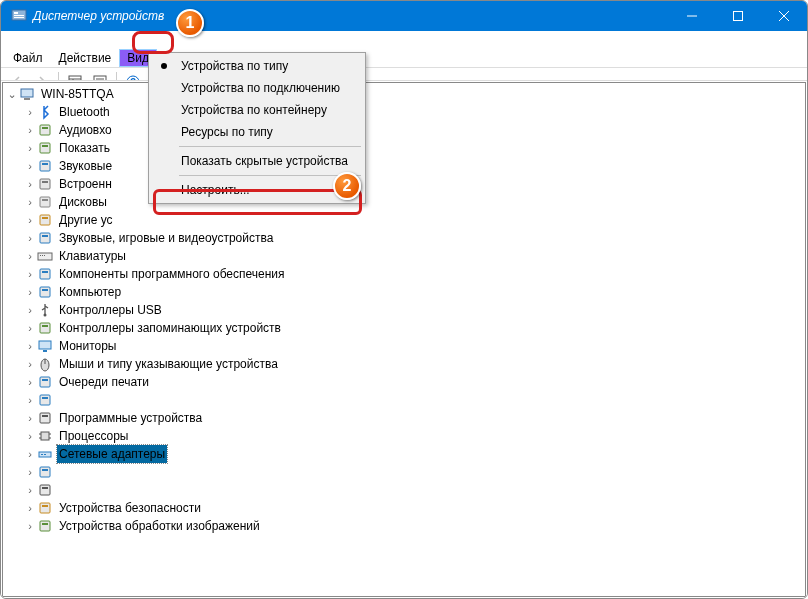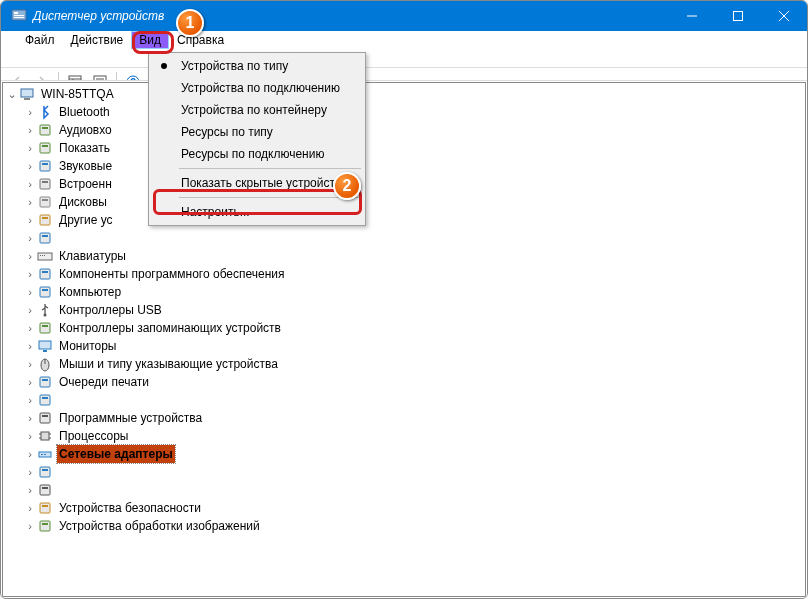--- a/index.html
+++ b/index.html
@@ -8,42 +8,42 @@
 
 .titlebar { height: 30px; background: #0078d7; color: #fff; display: flex; align-items: center; font-size: 12px; position: relative; font-style: italic; }
 .titlebar .app-icon { width: 16px; height: 16px; margin: 0 6px 0 10px; display: inline-block; }
 .titlebar .app-icon svg { width: 16px; height: 16px; }
 .titlebar-title { flex: 0 0 auto; }
 .titlebar-spacer { flex: 1; }
 .win-btn { width: 46px; height: 30px; display: flex; align-items: center; justify-content: center; color: #fff; }
 .win-btn svg { width: 10px; height: 10px; stroke: #fff; stroke-width: 1; fill: none; }
 
 
-.menubar { height: 37px; background: #fff; border-bottom: 1px solid #ddd; display: flex; align-items: flex-start; font-size: 12px; padding-left: 16px; }
+.menubar { height: 37px; background: #fff; border-bottom: 1px solid #ddd; display: flex; align-items: flex-end; font-size: 12px; padding-left: 4px; }
 .menubar .menu-item { padding: 2px 8px; }
 .menubar .menu-item.open { background: #8b5cf6; border: 1px solid #99d1ff; padding: 1px 7px; }
 
 
 .toolbar { height: 28px; background: #fff; border-bottom: 1px solid #a0a0a0; display: flex; align-items: center; padding: 0 4px; gap: 1px; }
 .tool-btn { width: 24px; height: 24px; display: flex; align-items: center; justify-content: center; border: 1px solid transparent; }
 .tool-btn svg { width: 16px; height: 16px; }
 .tool-sep { width: 1px; height: 20px; background: #ccc; margin: 0 3px; }
 
 
 .content { position: absolute; top: 79px; left: 0; right: 0; bottom: 0; background: #fff; border-top: 1px solid #ddd; }
 .content-inner { position: absolute; top: 0; left: 0; right: 0; bottom: 0; border: 1px solid #888; margin: 1px; overflow: hidden; }
 
 
 .tree { font-size: 12px; line-height: 18px; padding: 2px 0 2px 2px; }
 .tree-row { display: flex; align-items: center; height: 18px; white-space: nowrap; }
 .tree-row .expander { width: 14px; text-align: center; color: #666; font-size: 11px; flex-shrink: 0; }
 .tree-row .dev-icon { width: 16px; height: 16px; margin-right: 4px; flex-shrink: 0; }
 .tree-row.root { padding-left: 0; }
 .tree-row.child { padding-left: 18px; }
-.tree-row.selected span.label { background: #c2410c; outline: 1px dotted #888; font-weight: bold; }
+.tree-row.selected span.label { background: #0369a1; outline: 1px dotted #888; }
 .tree-row .label { padding: 0 2px; }
 
 
 .dropdown { position: absolute; top: 51px; left: 147px; width: 218px; background: #f0f0f0; border: 1px solid #a0a0a0; box-shadow: 2px 2px 4px rgba(0,0,0,0.25); font-size: 12px; z-index: 10; padding: 2px; }
 .dropdown .dd-item { height: 22px; display: flex; align-items: center; padding-left: 30px; position: relative; text-align: right; }
 .dropdown .dd-item .bullet { position: absolute; left: 10px; top: 8px; width: 6px; height: 6px; background: #000; border-radius: 50%; }
 .dropdown .dd-sep { height: 1px; background: #c0c0c0; margin: 3px 2px 3px 28px; }
 
 
 .highlight-box { position: absolute; border: 3px solid #d42020; border-radius: 8px; pointer-events: none; z-index: 20; }
@@ -204,20 +204,21 @@
                 <rect x="5" y="5" width="6" height="2" fill="#c78c22"></rect>
               </svg></span>
             <span class="label">Другие ус</span>
           </div>
           <div class="tree-row child">
             <span class="expander">›</span>
             <span class="dev-icon"><svg viewBox="0 0 16 16">
                 <rect x="3" y="3" width="10" height="10" rx="1" fill="#e8e8e8" stroke="#2a7dc0"></rect>
                 <rect x="5" y="5" width="6" height="2" fill="#2a7dc0"></rect>
               </svg></span>
+            <span class="label">Звуковые, игровые и видеоустройства</span>
           </div>
           <div class="tree-row child">
             <span class="expander">›</span>
             <span class="dev-icon"><svg viewBox="0 0 16 16">
                 <rect x="1" y="5" width="14" height="7" fill="#eee" stroke="#666"></rect>
                 <rect x="3" y="7" width="1" height="1" fill="#666"></rect>
                 <rect x="5" y="7" width="1" height="1" fill="#666"></rect>
                 <rect x="7" y="7" width="1" height="1" fill="#666"></rect>
               </svg></span>
             <span class="label">Клавиатуры</span>
@@ -355,23 +356,20 @@
     </div>
   <div class="dd-item">
       <span>Устройства по подключению</span>
     </div>
   <div class="dd-item">
       <span>Устройства по контейнеру</span>
     </div>
   <div class="dd-item">
       <span>Ресурсы по типу</span>
     </div>
-  <div class="dd-item">
-      <span>Ресурсы по подключению</span>
-    </div>
   <div class="dd-sep"></div>
   <div class="dd-item">
       <span>Показать скрытые устройства</span>
     </div>
   <div class="dd-sep"></div>
   <div class="dd-item">
       <span>Настроить...</span>
     </div>
 </div>
 

